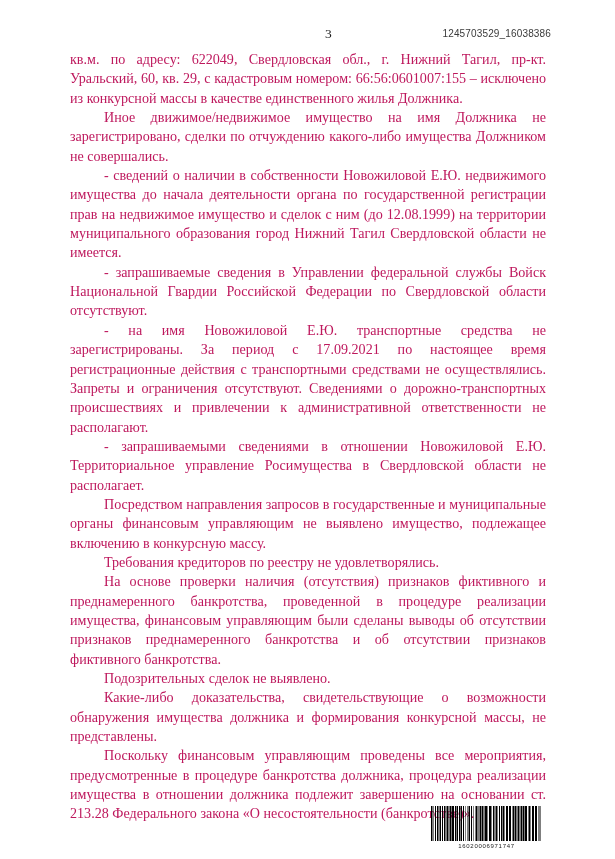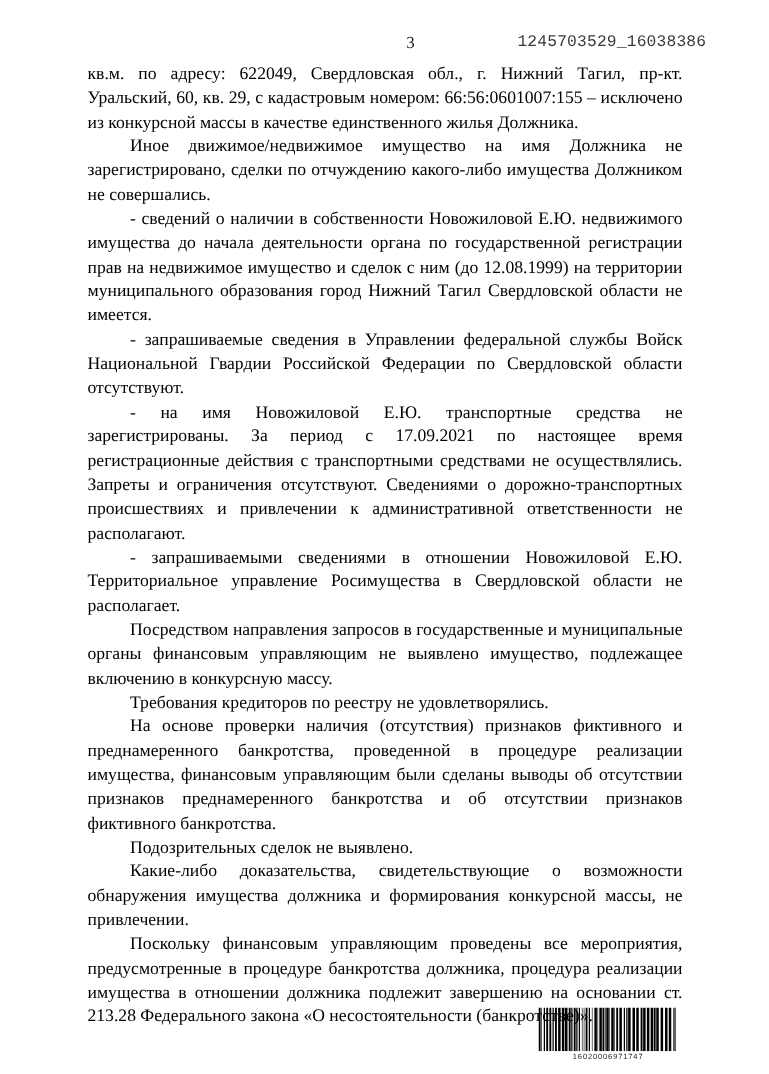--- a/index.html
+++ b/index.html
@@ -33,45 +33,45 @@
   .page-number {
     position: absolute;
     left: 255px;
     top: 0;
     font-size: 13.5px;
     line-height: 15px;
     color: #191919;
   }
   .doc-id {
     position: absolute;
-    right: 2px;
+    right: 16px;
     top: 2px;
-    font-size: 13px;
+    font-size: 10px;
     letter-spacing: 0.15px;
     line-height: 12px;
     color: #3a3a3a;
-    font-family: Liberation Mono, monospace;
+    font-family: Liberation Sans, sans-serif;
   }
 
   
   .doc-body {
     position: absolute;
     top: 50px;
     left: 70px;
     width: 476px;
   }
   p.para {
     margin: 0;
     font-size: 14.1px;
     line-height: 19.35px;
     text-align: justify;
     text-justify: inter-word;
     text-indent: 34px;
     hyphens: none;
-    color: #000000;
+    color: #be185d;
   }
   p.para.no-indent {
     text-indent: 0;
   }
 
   
   .barcode-block {
     position: absolute;
     left: 424px;
     top: 806px;
@@ -107,21 +107,21 @@
       <p class="para no-indent">кв.м. по адресу: 622049, Свердловская обл., г. Нижний Тагил, пр-кт. Уральский, 60, кв. 29, с кадастровым номером: 66:56:0601007:155 – исключено из конкурсной массы в качестве единственного жилья Должника.</p>
       <p class="para">Иное движимое/недвижимое имущество на имя Должника не зарегистрировано, сделки по отчуждению какого-либо имущества Должником не совершались.</p>
       <p class="para">- сведений о наличии в собственности Новожиловой Е.Ю. недвижимого имущества до начала деятельности органа по государственной регистрации прав на недвижимое имущество и сделок с ним (до 12.08.1999) на территории муниципального образования город Нижний Тагил Свердловской области не имеется.</p>
       <p class="para">- запрашиваемые сведения в Управлении федеральной службы Войск Национальной Гвардии Российской Федерации по Свердловской области отсутствуют.</p>
       <p class="para">- на имя Новожиловой Е.Ю. транспортные средства не зарегистрированы. За период с 17.09.2021 по настоящее время регистрационные действия с транспортными средствами не осуществлялись. Запреты и ограничения отсутствуют. Сведениями о дорожно-транспортных происшествиях и привлечении к административной ответственности не располагают.</p>
       <p class="para">- запрашиваемыми сведениями в отношении Новожиловой Е.Ю. Территориальное управление Росимущества в Свердловской области не располагает.</p>
       <p class="para">Посредством направления запросов в государственные и муниципальные органы финансовым управляющим не выявлено имущество, подлежащее включению в конкурсную массу.</p>
       <p class="para">Требования кредиторов по реестру не удовлетворялись.</p>
       <p class="para">На основе проверки наличия (отсутствия) признаков фиктивного и преднамеренного банкротства, проведенной в процедуре реализации имущества, финансовым управляющим были сделаны выводы об отсутствии признаков преднамеренного банкротства и об отсутствии признаков фиктивного банкротства.</p>
       <p class="para">Подозрительных сделок не выявлено.</p>
-      <p class="para">Какие-либо доказательства, свидетельствующие о возможности обнаружения имущества должника и формирования конкурсной массы, не привлечении.</p>
+      <p class="para">Какие-либо доказательства, свидетельствующие о возможности обнаружения имущества должника и формирования конкурсной массы, не представлены.</p>
       <p class="para">Поскольку финансовым управляющим проведены все мероприятия, предусмотренные в процедуре банкротства должника, процедура реализации имущества в отношении должника  подлежит завершению на основании ст. 213.28 Федерального закона «О несостоятельности (банкротстве)».</p>
     </div>
 
   <div class="barcode-block">
     <svg class="barcode-bars" viewBox="0 0 250 70" preserveAspectRatio="none">
         <rect x="14" y="0" width="3" height="70" fill="#000000"></rect>
         <rect x="18" y="0" width="1" height="70" fill="#000000"></rect>
         <rect x="22" y="0" width="2" height="70" fill="#000000"></rect>
         <rect x="26" y="0" width="3" height="70" fill="#000000"></rect>
         <rect x="31" y="0" width="3" height="70" fill="#000000"></rect>

